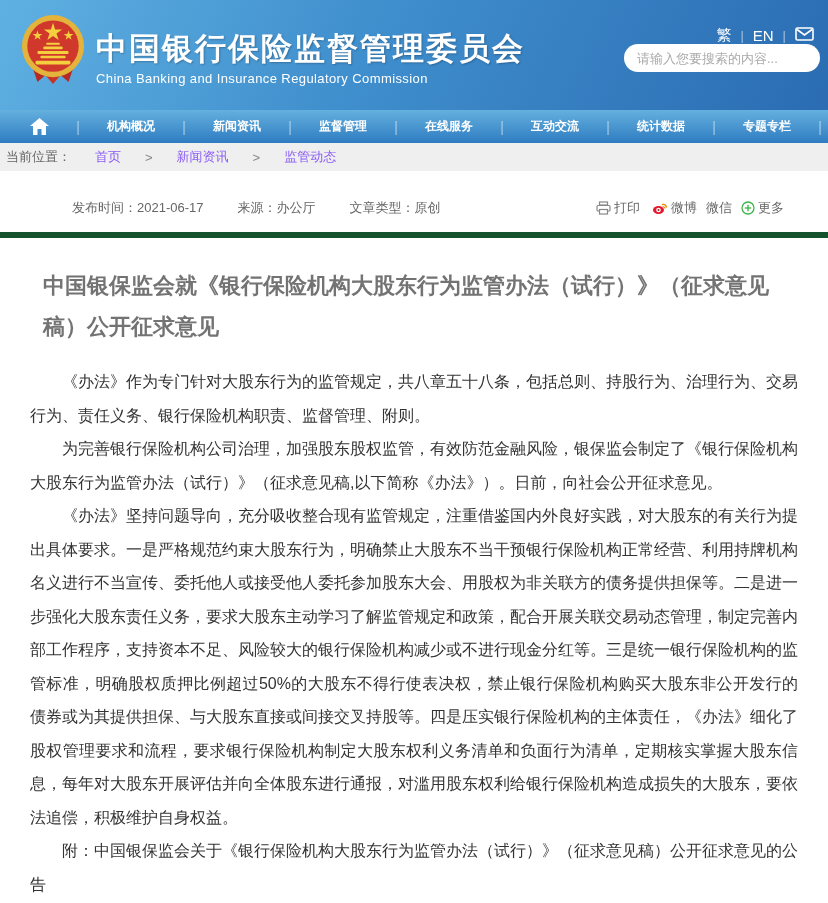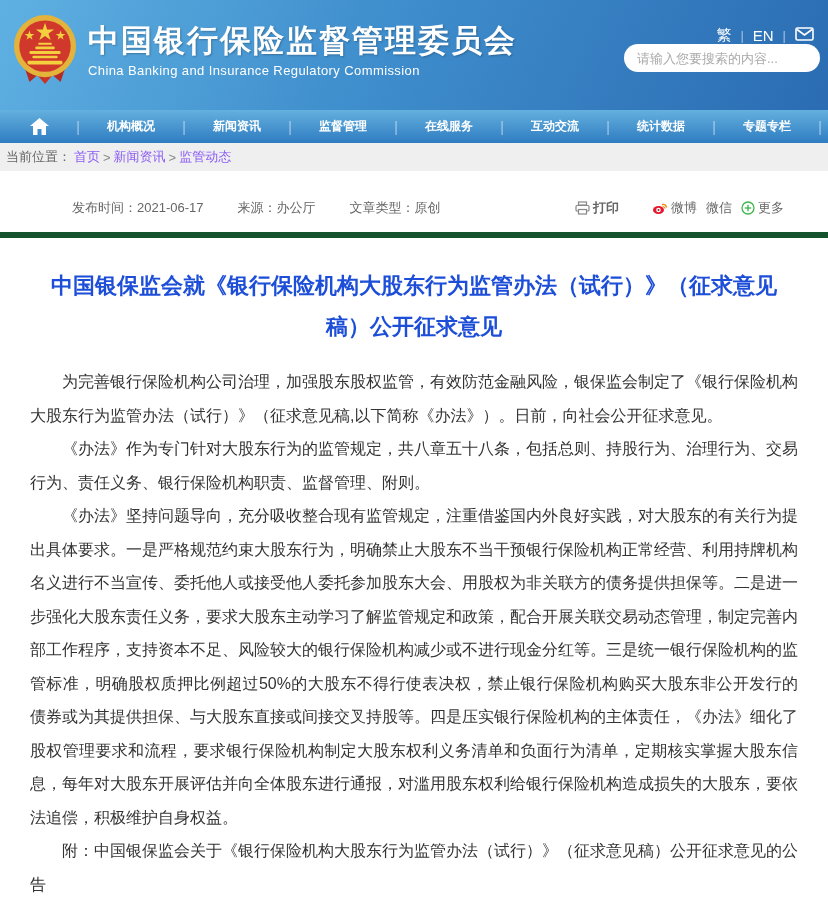--- a/index.html
+++ b/index.html
@@ -4,21 +4,21 @@
 <style>
   * { box-sizing: border-box; margin: 0; padding: 0; }
   html,body { width: 828px; background:#fff; font-family:"Liberation Sans","DejaVu Sans",sans-serif; }
   body { height: 903px; overflow: hidden; }
 
   
   .header {
     position: relative; height: 110px;
     background: linear-gradient(115deg,#5fb0e2 0%,#3f8ecd 45%,#2b6cb2 100%);
   }
-  .logo-row { display:flex; align-items:center; padding:14px 0 0 12px; }
+  .logo-row { display:flex; align-items:flex-end; padding:14px 0 0 20px; }
   .emblem { width:66px; height:72px; flex:0 0 66px; }
   .site-titles { margin-left:10px; color:#fff; }
   .site-title { font-size:31px; font-weight:bold; letter-spacing:2px; line-height:38px;
                 text-shadow:1px 1px 2px rgba(0,0,0,.25); }
   .site-subtitle { font-size:13px; letter-spacing:.4px; margin-top:3px; color:#fff; }
 
   .top-right { position:absolute; top:26px; right:14px; display:flex; align-items:center;
                gap:9px; color:#fff; font-size:15px; }
   .top-right .sep { color:rgba(255,255,255,.55); font-size:13px; }
   .lang-link { cursor:pointer; }
@@ -31,38 +31,38 @@
 
   
   .nav { height:33px; background:linear-gradient(#64b0de,#2f7cc2); display:flex; align-items:center;
          justify-content:space-between; padding:0 6px 0 30px; }
   .nav-item { color:#fff; font-size:12px; font-weight:bold; text-decoration:none; white-space:nowrap; cursor:pointer;text-align:center; }
   .nav-sep { color:rgba(255,255,255,.5); font-size:14px; font-weight:normal; }
   .home-icon { display:flex; align-items:center; cursor:pointer; }
 
   
   .breadcrumb { height:28px; background:#efefef; display:flex; align-items:center; font-size:13px;
-                color:#666; padding-left:6px; gap:3px; }
+                color:#666; padding-left:6px; gap:24px; }
   .crumb { color:#8b5cf6; text-decoration:none; cursor:pointer; }
   .crumb-sep { color:#888; }
 
   
   .meta-wrap { border-bottom:6px solid #14532d; margin-top:28px; padding:0 44px 15px 72px; }
   .meta-row { display:flex; justify-content:space-between; align-items:center; font-size:13px; color:#666; }
   .meta-left { display:flex; gap:34px; }
   .meta-right { display:flex; align-items:center; gap:9px; }
   .meta-item { white-space:nowrap; }
   .share-item { display:flex; align-items:center; gap:3px; cursor:pointer; color:#666; }
   .share-item svg { display:block; }
-  .gap-lg { margin-right:24px;font-weight:bold; }
+  .gap-lg { margin-right:3px; }
 
   
   .content { padding:0 30px; }
-  .article-title { margin:27px auto 8px; max-width:742px; text-align:center; font-size:22px;
-                   font-weight:bold; color:#1d4ed8; line-height:41px; }
+  .article-title { margin:27px auto 8px; max-width:742px; font-size:22px;
+                   font-weight:bold; color:#737373; line-height:41px; }
   .article-body { margin-top:18px; }
   .article-body p { font-size:16px; color:#333; line-height:33.5px; text-align:justify;
                     text-indent:2em; margin:0; }
   .attachment { margin-top:40px; }
 </style>
 </head>
 <body>
 
 <div class="header">
   <div class="logo-row">
@@ -176,19 +176,19 @@
         <span>更多</span>
       </span>
     </div>
   </div>
 </div>
 
 <div class="content">
   <h1 class="article-title">中国银保监会就《银行保险机构大股东行为监管办法（试行）》（征求意见稿）公开征求意见</h1>
 
   <div class="article-body">
+    <p>《办法》作为专门针对大股东行为的监管规定，共八章五十八条，包括总则、持股行为、治理行为、交易行为、责任义务、银行保险机构职责、监督管理、附则。</p>
     <p>为完善银行保险机构公司治理，加强股东股权监管，有效防范金融风险，银保监会制定了《银行保险机构大股东行为监管办法（试行）》（征求意见稿,以下简称《办法》）。日前，向社会公开征求意见。</p>
-    <p>《办法》作为专门针对大股东行为的监管规定，共八章五十八条，包括总则、持股行为、治理行为、交易行为、责任义务、银行保险机构职责、监督管理、附则。</p>
     <p>《办法》坚持问题导向，充分吸收整合现有监管规定，注重借鉴国内外良好实践，对大股东的有关行为提出具体要求。一是严格规范约束大股东行为，明确禁止大股东不当干预银行保险机构正常经营、利用持牌机构名义进行不当宣传、委托他人或接受他人委托参加股东大会、用股权为非关联方的债务提供担保等。二是进一步强化大股东责任义务，要求大股东主动学习了解监管规定和政策，配合开展关联交易动态管理，制定完善内部工作程序，支持资本不足、风险较大的银行保险机构减少或不进行现金分红等。三是统一银行保险机构的监管标准，明确股权质押比例超过50%的大股东不得行使表决权，禁止银行保险机构购买大股东非公开发行的债券或为其提供担保、与大股东直接或间接交叉持股等。四是压实银行保险机构的主体责任，《办法》细化了股权管理要求和流程，要求银行保险机构制定大股东权利义务清单和负面行为清单，定期核实掌握大股东信息，每年对大股东开展评估并向全体股东进行通报，对滥用股东权利给银行保险机构造成损失的大股东，要依法追偿，积极维护自身权益。</p>
     <p class="attachment">附：中国银保监会关于《银行保险机构大股东行为监管办法（试行）》（征求意见稿）公开征求意见的公告</p>
 
   </div>
 </div>
 
 </body></html>

